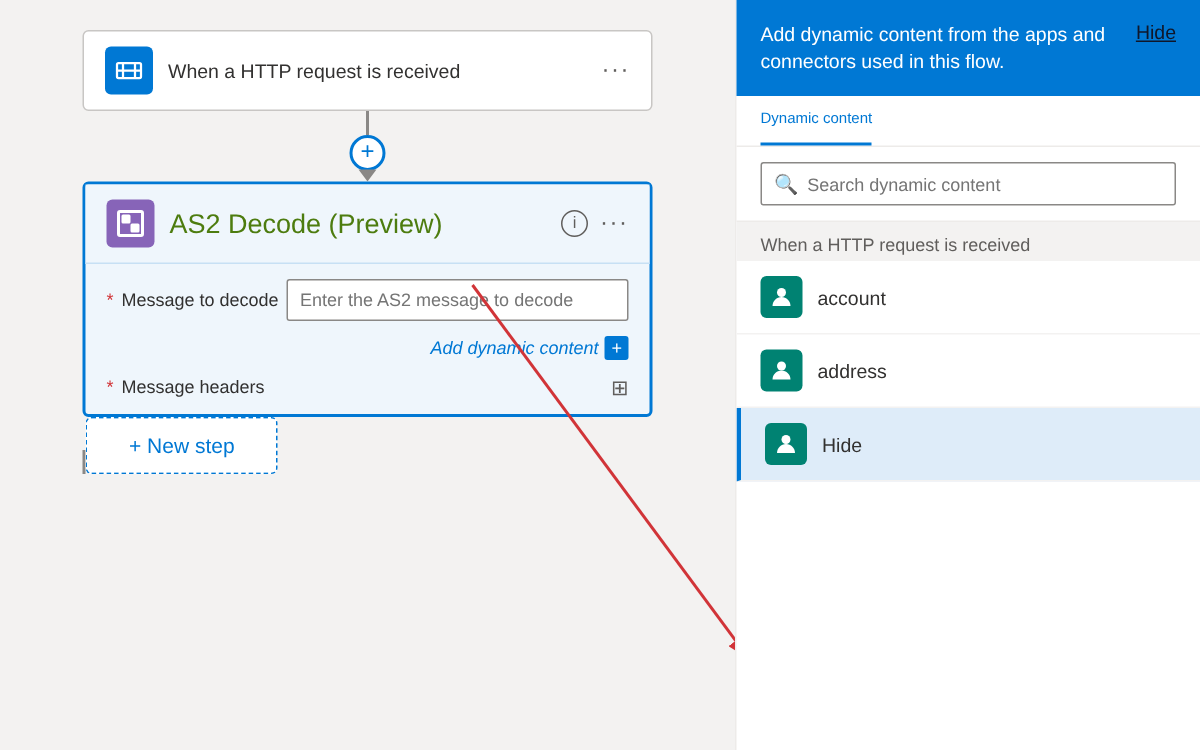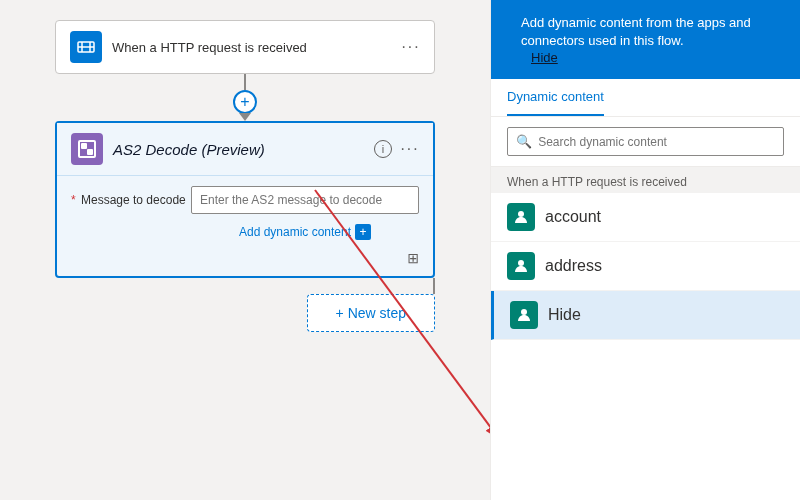--- a/index.html
+++ b/index.html
@@ -141,24 +141,23 @@
     }
     .action-icon-inner::after {
       content: '';
       position: absolute;
       bottom: 1px; right: 1px;
       width: 6px; height: 6px;
       background: white;
       border-radius: 1px;
     }
     .action-title {
-      font-size: 15px;
-      color: #0f172a;
-      flex: 1;
-      font-style: italic;
+      font-size: 18px;
+      color: #4d7c0f;
+      flex: 1;
     }
     .info-btn {
       width: 18px;
       height: 18px;
       border: 1.5px solid #605e5c;
       border-radius: 50%;
       display: flex;
       align-items: center;
       justify-content: center;
       font-size: 11px;
@@ -190,27 +189,28 @@
       border: 1px solid #8a8886;
       border-radius: 2px;
       padding: 6px 8px;
       font-size: 12px;
       color: #605e5c;
       background: white;
       outline: none;
     }
     .dynamic-content-link {
       display: flex;
-      justify-content: center;
+      justify-content: flex-end;
       align-items: center;
       margin-bottom: 10px;
       font-size: 12px;
       color: #0078d4;
       cursor: pointer;
       padding-left: 120px;
+      font-style: italic;
     }
     .dynamic-plus {
       width: 16px;
       height: 16px;
       background: #0078d4;
       color: white;
       border-radius: 2px;
       display: flex;
       align-items: center;
       justify-content: center;
@@ -244,21 +244,21 @@
     .table-icon {
       margin-left: 6px;
       cursor: pointer;
       color: #605e5c;
       font-size: 14px;
     }
 
     
     .new-step-container {
       display: flex;
-      flex-direction: column;
+      flex-direction: row;
       align-items: flex-end;
       width: 380px;
       margin: 0 auto;
     }
     .new-step-line {
       width: 2px;
       height: 16px;
       background: #8a8886;
     }
     .new-step-btn {
@@ -279,25 +279,24 @@
       width: 310px;
       height: 500px;
       background: white;
       border-left: 1px solid #edebe9;
       display: flex;
       flex-direction: column;
     }
     .panel-header {
       background: #0078d4;
       color: white;
-      padding: 14px 30px;
+      padding: 14px 16px;
       display: flex;
       align-items: flex-start;
       justify-content: space-between;
-      flex-direction: column;
     }
     .panel-header-title {
       font-size: 13px;
       line-height: 1.4;
       flex: 1;
     }
     .hide-btn {
       font-size: 13px;
       color: #0f172a;
       cursor: pointer;
@@ -306,21 +305,21 @@
       margin-left: 10px;
     }
     .panel-tabs {
       display: flex;
       border-bottom: 1px solid #edebe9;
       padding: 0 16px;
     }
     .panel-tab {
       padding: 10px 0;
       margin-right: 20px;
-      font-size: 13px;
+      font-size: 10px;
       color: #323130;
       cursor: pointer;
       border-bottom: 2px solid transparent;
     }
     .panel-tab.active {
       color: #0078d4;
       border-bottom: 2px solid #0078d4;
     }
     .panel-search {
       padding: 10px 16px;
@@ -375,21 +374,21 @@
       display: flex;
       align-items: center;
       justify-content: center;
       margin-right: 10px;
       flex-shrink: 0;
     }
     .item-icon svg {
       width: 16px; height: 16px; fill: white;
     }
     .item-label {
-      font-size: 16px;
+      font-size: 13px;
       color: #323130;
     }
 
     
     .red-arrow-svg {
       position: absolute;
       top: 0;
       left: 0;
       width: 490px;
       height: 500px;
@@ -435,20 +434,24 @@
           <span class="required-star">*</span>
           Message to decode
         </span>
         <input class="form-input" placeholder="Enter the AS2 message to decode" style="">
       </div>
       <div class="dynamic-content-link">
         <span>Add dynamic content</span>
         <div class="dynamic-plus">+</div>
       </div>
       <div class="headers-row">
+        <span class="headers-label">
+          <span class="required-star">*</span>
+          Message headers
+        </span>
         <div class="headers-inputs">
         </div>
         <span class="table-icon">⊞</span>
       </div>
     </div>
   </div>
 
   <div class="new-step-container">
     <div class="new-step-line"></div>
     <button class="new-step-btn">+ New step</button>

